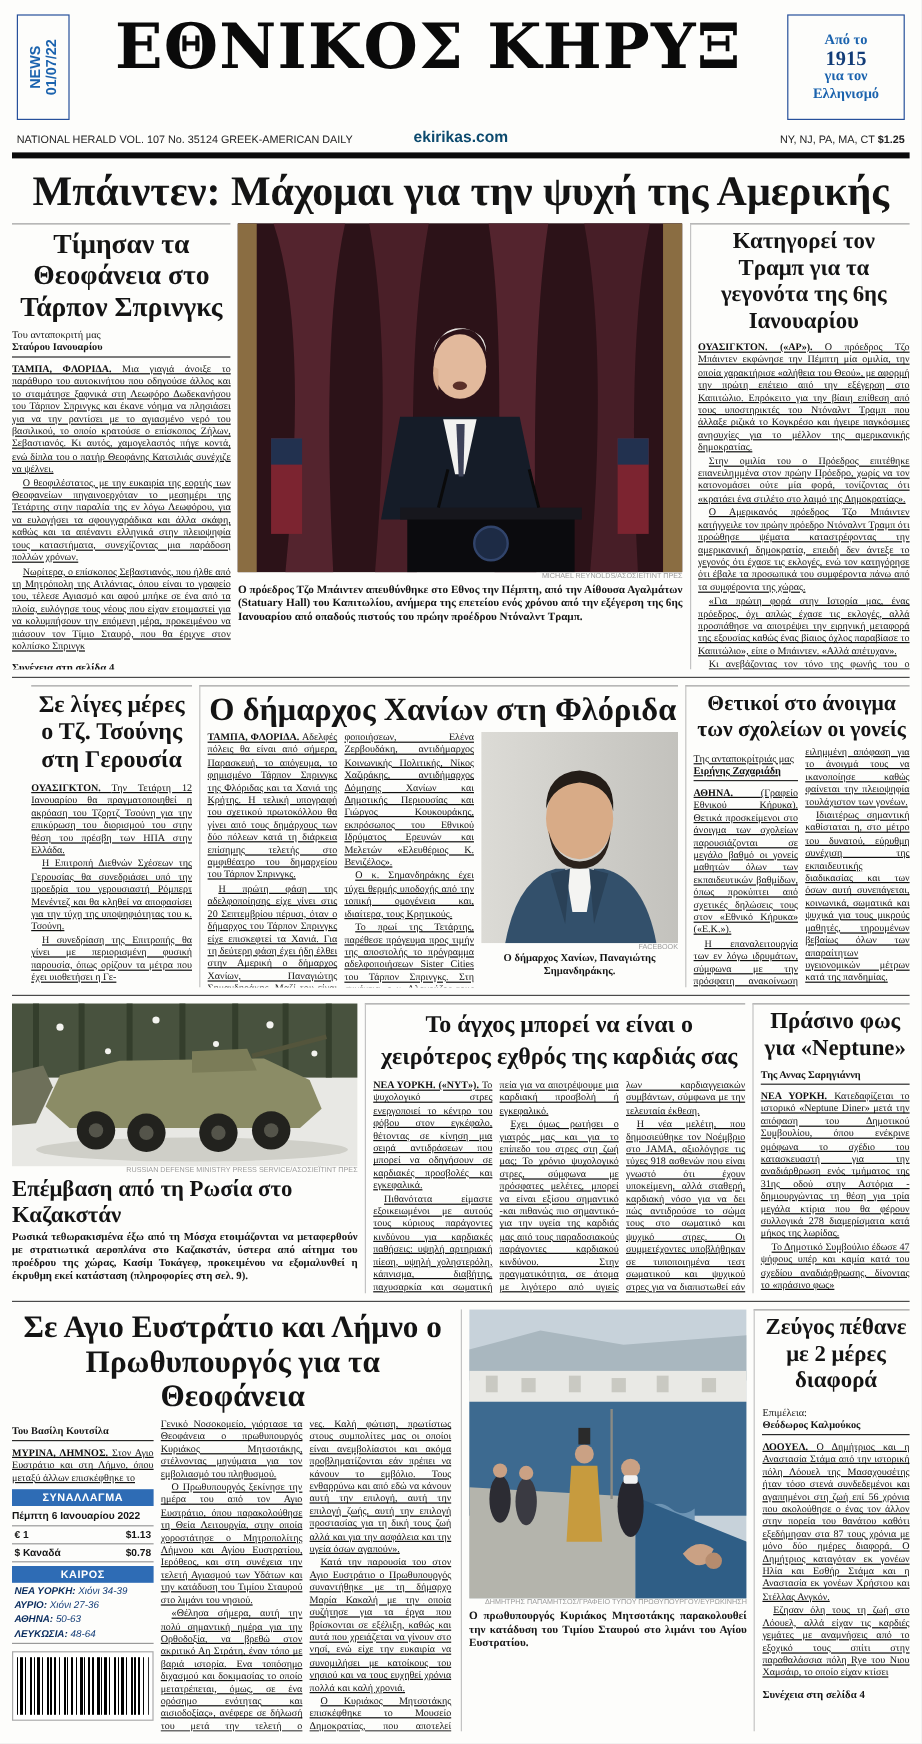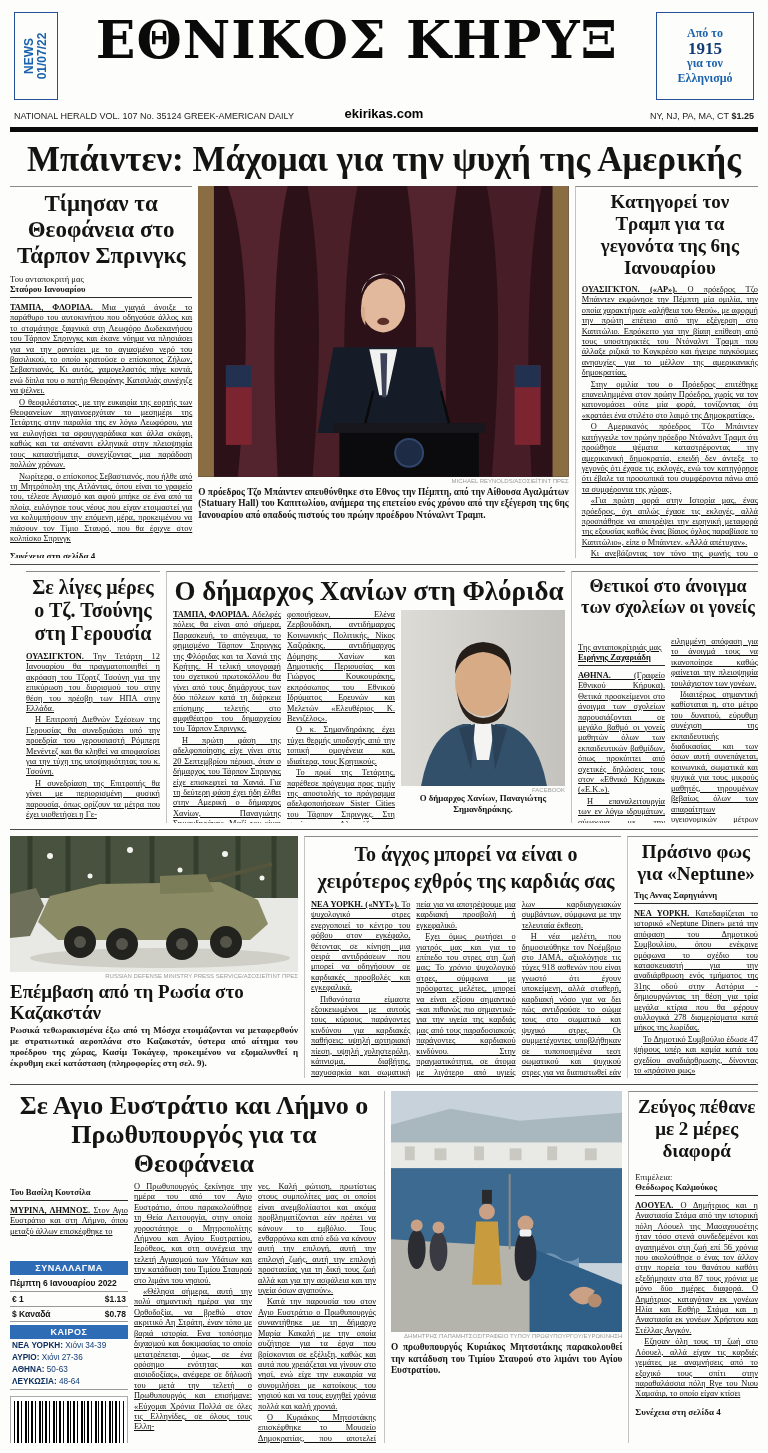--- a/index.html
+++ b/index.html
@@ -13,21 +13,21 @@
                font-weight:bold;font-size:12px;line-height:13px;text-align:center;}
   .mast-center{flex:1;text-align:center;}
   .mast-title{font-family:"DejaVu Serif","Liberation Serif",serif;font-weight:900;font-size:52px;line-height:56px;
               letter-spacing:1px;color:#0a0a0a;}
   .mast-date{font-size:14px;font-weight:bold;margin-top:2px;}
   .since-box{width:96px;height:86px;border:1.5px solid #27509b;display:flex;flex-direction:column;align-items:center;justify-content:center;
              color:#1b63ae;font-size:12px;line-height:15px;font-weight:bold;}
   .since-year{font-size:17px;color:#123c77;}
   .infoline{display:flex;align-items:flex-end;justify-content:space-between;padding:6px 14px 4px 14px;
             font-family:"Liberation Sans","DejaVu Sans",sans-serif;font-size:9px;color:#222;}
-  .website{color:#000000;font-weight:bold;font-size:13px;}
+  .website{color:#0c4a6e;font-weight:bold;font-size:13px;}
   .price{font-weight:bold;}
   .thickrule{height:5px;background:#0a0a0a;margin:2px 10px 0 10px;}
 
   
   .lead-head{text-align:center;font-weight:bold;font-size:35px;line-height:40px;padding:8px 10px 6px 10px;}
 
   
   .row{display:flex;gap:6px;padding:0 10px;overflow:hidden;}
   .hr-div{border:none;border-top:1px solid #4a4a4a;margin:6px 10px;}
   .coltop{border-top:1.5px solid #8a8a8a;padding-top:4px;}
@@ -78,24 +78,24 @@
   .r4-photo{width:234px;}
   .r4-right{width:124px;}
   .r4-left .ahead{font-size:26px;line-height:29px;margin-bottom:4px;}
   .r4-right .ahead{font-size:19px;line-height:22px;}
   .r4-cols{display:flex;gap:6px;}
   .r4-cols .tcol{width:118px;}
 
   
   .bluebar{background:#2e6cb5;color:#fff;text-align:center;font-family:"Liberation Sans","DejaVu Sans",sans-serif;
            font-weight:bold;font-size:9px;padding:2px 0;letter-spacing:.5px;}
-  .panel{font-family:"Liberation Sans","DejaVu Sans",sans-serif;margin-top:24px;}
+  .panel{font-family:"Liberation Sans","DejaVu Sans",sans-serif;margin-top:4px;}
   .fx-date{font-size:8.5px;font-weight:bold;text-align:left;padding:3px 0;border-bottom:1px solid #999;}
   .fx-row{display:flex;justify-content:space-between;font-size:8.5px;font-weight:bold;padding:2px 2px;border-bottom:1px solid #999;}
-  .wx-row{font-size:8.2px;padding:1.5px 2px;color:#123c77;}
+  .wx-row{font-size:8.2px;padding:1.5px 2px;color:#123c77;font-style:italic;}
   .wx-row b{color:#0d2f60;}
   .barcode-wrap{border:1px solid #aaa;margin-top:6px;padding:4px 3px;background:#fff;}
   .barcode{height:48px;background:repeating-linear-gradient(90deg,#000 0 1px,#fff 1px 3px,#000 3px 5px,#fff 5px 7px,#000 7px 8px,#fff 8px 11px,#000 11px 13px,#fff 13px 14px);}
 
   .photo-frame{display:block;width:100%;}
 </style>
 </head>
 <body>
 
 <div class="page">
@@ -243,21 +243,21 @@
             <path d="M56,82 Q60,114 82,114 Q106,114 108,82 Q104,106 82,108 Q62,106 56,82 Z" fill="#2b221c"></path>
           </svg>
           <div class="credit">FACEBOOK</div>
           <div class="mayor-cap">Ο δήμαρχος Χανίων, Παναγιώτης Σημανδηράκης.</div>
         </div>
       </div>
     </div>
 
     <div class="r2-right coltop vsep">
       <div class="ahead">Θετικοί στο άνοιγμα των σχολείων οι γονείς</div>
-      <div class="r2-body" style="margin-top:19px;">
+      <div class="r2-body" style="margin-top:4px;">
         <div class="tcol body" style="width:87px;">
           <div class="byline">
             <span>Της ανταποκρίτριάς μας</span>
             <b>Ειρήνης Ζαχαριάδη</b>
           </div>
           <p><span class="dl">ΑΘΗΝΑ. </span><span>(Γραφείο Εθνικού Κήρυκα). Θετικά προσκείμενοι στο άνοιγμα των σχολείων παρουσιάζονται σε μεγάλο βαθμό οι γονείς μαθητών όλων των εκπαιδευτικών βαθμίδων, όπως προκύπτει από σχετικές δηλώσεις τους στον «Εθνικό Κήρυκα» («Ε.Κ.»).</span></p>
           <p>Η επαναλειτουργία των εν λόγω ιδρυμάτων, σύμφωνα με την πρόσφατη ανακοίνωση του υπουργείου Παιδείας, θα γίνει κανονικά την προσεχή Δευτέρα 10 Ιανουαρίου. Ωστόσο, απετέλεσε αντικείμενο ευρύτατου σχολιασμού, δεδομένης της ραγδαίας εξάπλωσης του κορωνοϊού τα τελευταία 24ωρα, με την</p>
         </div>
         <div class="tcol body" style="width:87px;">
           <p>ειλημμένη απόφαση για το άνοιγμά τους να ικανοποίησε καθώς φαίνεται την πλειοψηφία τουλάχιστον των γονέων.</p>
@@ -378,20 +378,21 @@
             <div class="wx-row"><b>ΑΥΡΙΟ:</b> <span>Χιόνι 27-36</span></div>
             <div class="wx-row"><b>ΑΘΗΝΑ:</b> <span>50-63</span></div>
             <div class="wx-row" style="border-bottom:1px solid #999;padding-bottom:3px;"><b>ΛΕΥΚΩΣΙΑ:</b> <span>48-64</span></div>
             <div class="barcode-wrap">
                 <div class="barcode"></div>
               </div>
 
           </div>
         </div>
         <div class="tcol body">
+          <p>Γενικό Νοσοκομείο, γιόρτασε τα Θεοφάνεια ο πρωθυπουργός Κυριάκος Μητσοτάκης, στέλνοντας μηνύματα για τον εμβολιασμό του πληθυσμού.</p>
           <p>Ο Πρωθυπουργός ξεκίνησε την ημέρα του από τον Αγιο Ευστράτιο, όπου παρακολούθησε τη Θεία Λειτουργία, στην οποία χοροστάτησε ο Μητροπολίτης Λήμνου και Αγίου Ευστρατίου, Ιερόθεος, και στη συνέχεια την τελετή Αγιασμού των Υδάτων και την κατάδυση του Τιμίου Σταυρού στο λιμάνι του νησιού.</p>
           <p>«Θέλησα σήμερα, αυτή την πολύ σημαντική ημέρα για την Ορθοδοξία, να βρεθώ στον ακριτικό Αη Στράτη, έναν τόπο με βαριά ιστορία. Ενα τοπόσημο διχασμού και δοκιμασίας το οποίο μετατρέπεται, όμως, σε ένα ορόσημο ενότητας και αισιοδοξίας», ανέφερε σε δήλωσή του μετά την τελετή ο Πρωθυπουργός και επισήμανε: «Εύχομαι Χρόνια Πολλά σε όλες τις Ελληνίδες, σε όλους τους Ελλη-</p>
         </div>
         <div class="tcol body">
           <p>νες. Καλή φώτιση, πρωτίστως στους συμπολίτες μας οι οποίοι είναι ανεμβολίαστοι και ακόμα προβληματίζονται εάν πρέπει να κάνουν το εμβόλιο. Τους ενθαρρύνω και από εδώ να κάνουν αυτή την επιλογή, αυτή την επιλογή ζωής, αυτή την επιλογή προστασίας για τη δική τους ζωή αλλά και για την ασφάλεια και την υγεία όσων αγαπούν».</p>
           <p>Κατά την παρουσία του στον Αγιο Ευστράτιο ο Πρωθυπουργός συναντήθηκε με τη δήμαρχο Μαρία Κακαλή με την οποία συζήτησε για τα έργα που βρίσκονται σε εξέλιξη, καθώς και αυτά που χρειάζεται να γίνουν στο νησί, ενώ είχε την ευκαιρία να συνομιλήσει με κατοίκους του νησιού και να τους ευχηθεί χρόνια πολλά και καλή χρονιά.</p>
           <p>Ο Κυριάκος Μητσοτάκης επισκέφθηκε το Μουσείο Δημοκρατίας, που αποτελεί σημαντικό χώρο μνήμης, και παρακολούθησε την ξενάγηση από τον Βό-</p>
 
         </div>
       </div>

